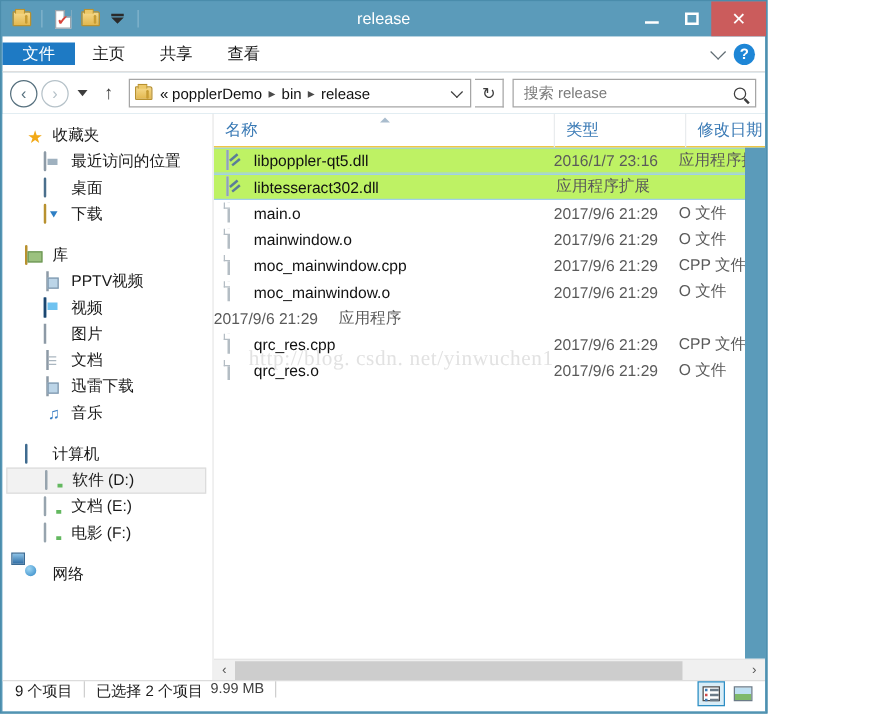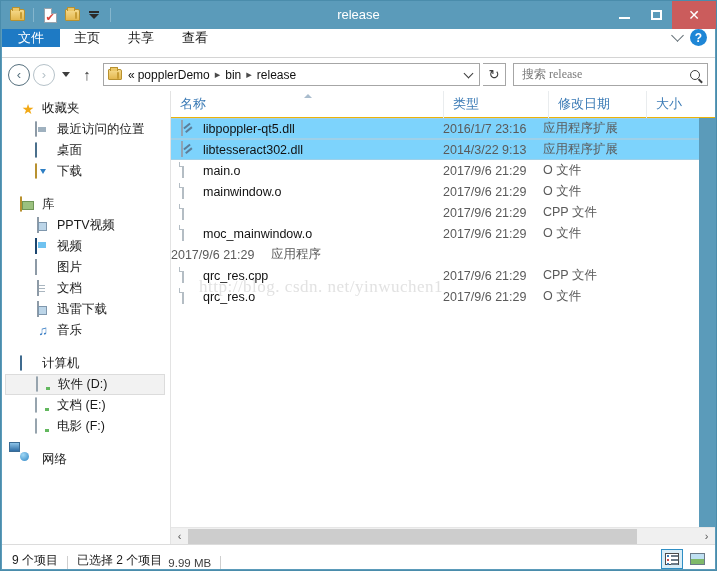--- a/index.html
+++ b/index.html
@@ -6,21 +6,21 @@
   html, body {
     margin: 0; padding: 0;
     width: 717px; height: 571px;
     overflow: hidden;
     font-family: "Liberation Sans", "DejaVu Sans", sans-serif;
     font-size: 12px;
     background: #ffffff;
   }
   #window {
     position: relative;
-    width: 717px; height: 571px;
+    width: 614px; height: 571px;
     background: #5b9bba;
     border: 1px solid #4a8cab;
     display: flex; flex-direction: column;
     overflow: hidden;
   }
 
   
   .titlebar {
     height: 28px; flex: 0 0 28px;
     background: #5b9bba;
@@ -90,21 +90,21 @@
   .wbtn.close { width: 44px; background: #cb5c5c; }
   .min-glyph { width: 11px; height: 2px; background: #fff; margin-top: 6px; }
   .max-glyph { width: 11px; height: 10px; border: 2px solid #fff; }
   .close-glyph { font-size: 14px; font-weight: 400; line-height: 1; }
 
   
   .ribbon {
     flex: 0 0 29px; height: 29px;
     background: #ffffff;
     border-bottom: 1px solid #d4d4d4;
-    display: flex; align-items: flex-start;
+    display: flex; align-items: center;
     margin: 0 1px;
   }
   .tab {
     padding: 0 14px;
     display: flex; align-items: center;
     font-size: 13px; color: #1b1b1b;
   }
   .tab.file { background: #1e7ac4; color: #ffffff; padding: 0 16px; }
   .ribbon-right { margin-left: auto; display: flex; align-items: center; gap: 8px; padding-right: 8px; }
   .chev-down {
@@ -175,21 +175,21 @@
     background: #fff;
     display: flex; align-items: center; justify-content: center;
     color: #3d3d3d; font-size: 13px;
   }
   .searchbox {
     flex: 0 0 195px; height: 23px;
     border: 1px solid #a6a6a6; background: #fff;
     display: flex; align-items: center;
     padding: 0 4px 0 8px; margin-left: 4px;
   }
-  .search-text { flex: 1 1 auto; font-size: 12px; color: #7a7a7a; font-family: Liberation Serif, serif; }
+  .search-text { flex: 1 1 auto; font-size: 12px; color: #7a7a7a; }
   .mag {
     width: 10px; height: 10px; border: 1.5px solid #3d3d3d; border-radius: 50%;
     position: relative; margin-right: 3px;
   }
   .mag::after {
     content: ""; position: absolute; right: -4px; bottom: -3px;
     width: 5px; height: 1.5px; background: #3d3d3d; transform: rotate(45deg);
   }
 
   
@@ -353,21 +353,21 @@
     position: absolute; left: 133px; top: 3px;
     width: 0; height: 0;
     border-left: 4px solid transparent; border-right: 4px solid transparent;
     border-bottom: 4px solid #a9bccd;
   }
   .rows { flex: 1 1 auto; overflow: hidden; position: relative; }
   .row {
     height: 21px; display: flex; align-items: center;
     font-size: 12.5px; color: #111;
   }
-  .row.selected { background: #7dd3fc; border-top: 1px solid #9fd0e8; border-bottom: 1px solid #9fd0e8; }
+  .row.selected { background: #bef264; border-top: 1px solid #9fd0e8; border-bottom: 1px solid #9fd0e8; }
   .cell { display: flex; align-items: center; height: 100%; overflow: hidden; white-space: nowrap; }
   .cell.name { flex: 0 0 272px; padding-left: 9px; gap: 7px; }
   .cell.date { flex: 0 0 98px; color: #5a5a5a; }
   .cell.type { flex: 0 0 105px; color: #5a5a5a; padding-left: 2px; }
   .cell.size { flex: 1 1 auto; color: #5a5a5a; justify-content: flex-end; padding-right: 4px; }
   .fico { width: 16px; height: 16px; flex: 0 0 16px; position: relative; }
   .fico-dll {
     width: 13px; height: 14px; margin: 1px 0 0 1px;
     background: #eef3f7; border: 1px solid #8fa3b4;
   }
@@ -423,21 +423,21 @@
   .hs-thumb {
     position: absolute; left: 0; top: 1px;
     width: 88%; height: 15px; background: #cdcdcd;
   }
 
   
   .statusbar {
     flex: 0 0 25px; height: 25px;
     background: #ffffff;
     border-top: 1px solid #dcdcdc;
-    display: flex; align-items: flex-end;
+    display: flex; align-items: flex-start;
     padding-left: 10px;
     margin: 0 1px 1px 1px;
     font-size: 12px; color: #1a1a1a;
     gap: 0;
   }
   .st-sep { width: 1px; height: 13px; background: #cfcfcf; margin: 0 9px; }
   .st-size { color: #3d3d3d; font-size: 11.5px; margin-left: 6px; }
   .viewbtns { margin-left: auto; display: flex; gap: 3px; padding-right: 7px; }
   .vbtn {
     width: 22px; height: 20px;
@@ -648,21 +648,20 @@
           <div class="cell date">2016/1/7 23:16</div>
           <div class="cell type">应用程序扩展</div>
           <div class="cell size">8</div>
         </div>
 
         <div class="row selected">
           <div class="cell name">
             <span class="fico"><span class="fico-dll"></span></span>
             <span>libtesseract302.dll</span>
           </div>
-          <div class="cell date">2014/3/22 9:13</div>
           <div class="cell type">应用程序扩展</div>
           <div class="cell size">1,</div>
         </div>
 
         <div class="row">
           <div class="cell name">
             <span class="fico"><span class="fico-file"></span></span>
             <span>main.o</span>
           </div>
           <div class="cell date">2017/9/6 21:29</div>
@@ -676,20 +675,21 @@
             <span>mainwindow.o</span>
           </div>
           <div class="cell date">2017/9/6 21:29</div>
           <div class="cell type">O 文件</div>
           <div class="cell size"></div>
         </div>
 
         <div class="row">
           <div class="cell name">
             <span class="fico"><span class="fico-file"></span></span>
+            <span>moc_mainwindow.cpp</span>
           </div>
           <div class="cell date">2017/9/6 21:29</div>
           <div class="cell type">CPP 文件</div>
           <div class="cell size"></div>
         </div>
 
         <div class="row">
           <div class="cell name">
             <span class="fico"><span class="fico-file"></span></span>
             <span>moc_mainwindow.o</span>

